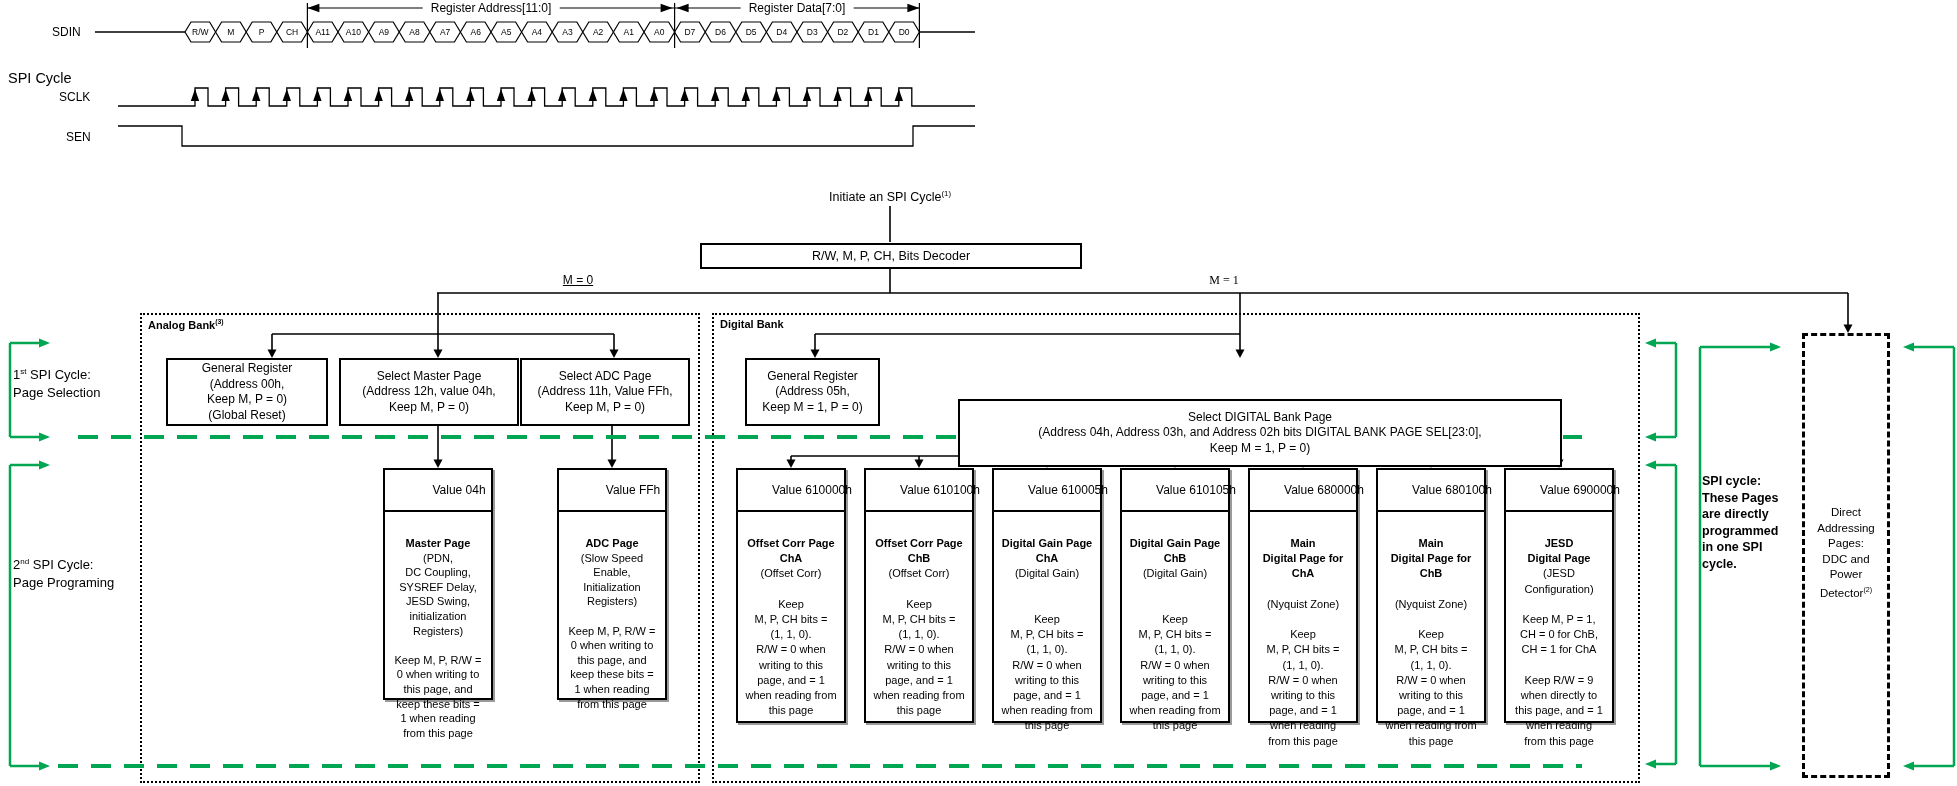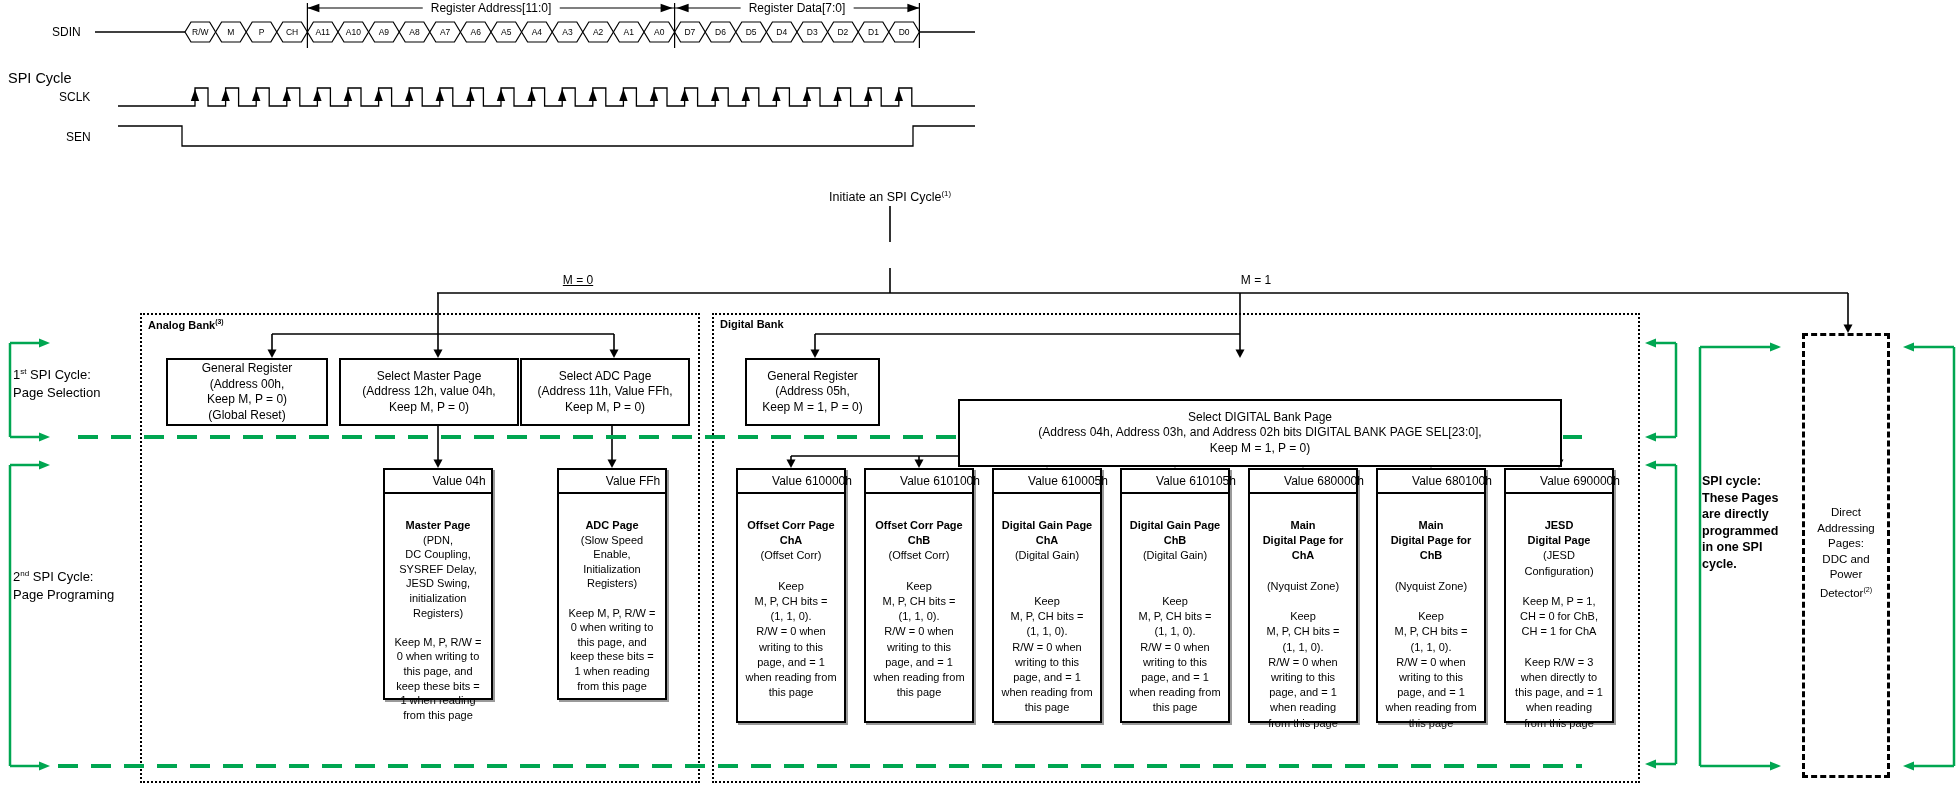--- a/index.html
+++ b/index.html
@@ -18,47 +18,47 @@
   .dim-label { position: absolute; top: 0; transform: translateX(-50%); background: #fff;
                padding: 0 8px; font-size: 12px; line-height: 16px; z-index: 2; white-space: nowrap; }
   .addr { left: 491px; } .data { left: 797px; }
 
   .initiate { position: absolute; left: 890px; top: 189px; transform: translateX(-50%);
               font-size: 12.5px; z-index: 2; white-space: nowrap; }
   .decoder-box { position: absolute; left: 700px; top: 243px; width: 382px; height: 26px;
                  border: 2px solid #000; background: #fff; display: flex; align-items: center;
                  justify-content: center; font-size: 12.5px; z-index: 2; }
   .mlabel { position: absolute; top: 273px; transform: translateX(-50%); font-size: 12px; z-index: 2; }
-  .m0 { left: 578px; text-decoration: underline; } .m1 { left: 1256px; }
+  .m0 { left: 578px; text-decoration: underline; } .m1 { left: 1224px; font-family: Liberation Serif, serif; }
 
   .bank { position: absolute; top: 313px; height: 470px; border: 2px dotted #000; z-index: 0; }
   .analog { left: 140px; width: 560px; }
   .digital { left: 712px; width: 928px; }
   .bank-title { position: absolute; left: 6px; top: 3px; font-weight: bold; font-size: 11px; white-space: nowrap; }
 
   .direct-box { position: absolute; left: 1802px; top: 333px; width: 88px; height: 445px;
                 border: 3px dashed #000; z-index: 1; }
   .direct-label { position: absolute; left: 1804px; top: 505px; width: 84px; text-align: center;
                   font-size: 11.5px; line-height: 15.5px; z-index: 2; }
 
   .pagebox { position: absolute; border: 2px solid #000; background: #fff; z-index: 2; text-align: center; }
   .shadow { box-shadow: 2px 2px 0 #9a9a9a; }
   .row1 { display: flex; flex-direction: column; align-items: center; justify-content: center;
           font-size: 12px; line-height: 15.5px; }
-  .pb-header { height: 24px; border-bottom: 2px solid #000; display: flex; align-items: center;
+  .pb-header { height: 42px; border-bottom: 2px solid #000; display: flex; align-items: center;
                justify-content: center; font-size: 12px; white-space: nowrap; padding-left: 42px; }
   .pb-body { padding-top: 24px; font-size: 11px; }
   .lh-a { line-height: 14.6px; }
   .lh-d { line-height: 15.2px; }
   .bold { font-weight: bold; }
   .line { display: block; white-space: nowrap; }
 
   .green-note { position: absolute; font-size: 13px; line-height: 18px; z-index: 2; white-space: nowrap; }
   .gn1 { left: 13px; top: 363px; }
-  .gn2 { left: 13px; top: 553px; margin-top: 12px; }
+  .gn2 { left: 13px; top: 553px; }
   .spi-note { position: absolute; left: 1702px; top: 473px; width: 92px; font-weight: bold;
               font-size: 12.5px; line-height: 16.5px; z-index: 2; }
   sup { font-size: 0.62em; }
 </style>
 </head>
 <body>
 
 <div class="page">
 
   <svg class="overlay" width="1957" height="786" viewBox="0 0 1957 786">
@@ -228,20 +228,21 @@
   <div class="lbl sdin">SDIN</div>
   <div class="lbl sclk">SCLK</div>
   <div class="lbl sen">SEN</div>
 
   <div class="dim-label addr">Register Address[11:0]</div>
   <div class="dim-label data">Register Data[7:0]</div>
 
   <div class="initiate">
     <span>Initiate an SPI Cycle</span><sup>(1)</sup>
   </div>
+  <div class="decoder-box">R/W, M, P, CH, Bits Decoder</div>
   <div class="mlabel m0">M = 0</div>
   <div class="mlabel m1">M = 1</div>
 
   <div class="bank analog">
     <div class="bank-title">
       <span>Analog Bank</span><sup>(3)</sup>
     </div>
   </div>
   <div class="bank digital">
     <div class="bank-title">
@@ -453,21 +454,21 @@
         <div class="pb-body lh-d">
           <div class="line bold">JESD</div>
           <div class="line bold">Digital Page</div>
           <div class="line">(JESD</div>
           <div class="line">Configuration)</div>
           <div class="line">&nbsp;</div>
           <div class="line">Keep M, P = 1,</div>
           <div class="line">CH = 0 for ChB,</div>
           <div class="line">CH = 1 for ChA</div>
           <div class="line">&nbsp;</div>
-          <div class="line">Keep R/W = 3</div>
+          <div class="line">Keep R/W = 9</div>
           <div class="line">when directly to</div>
           <div class="line">this page, and = 1</div>
           <div class="line">when reading</div>
           <div class="line">from this page</div>
         </div>
       </div>
     </div>
 </div>
 
 </body></html>

